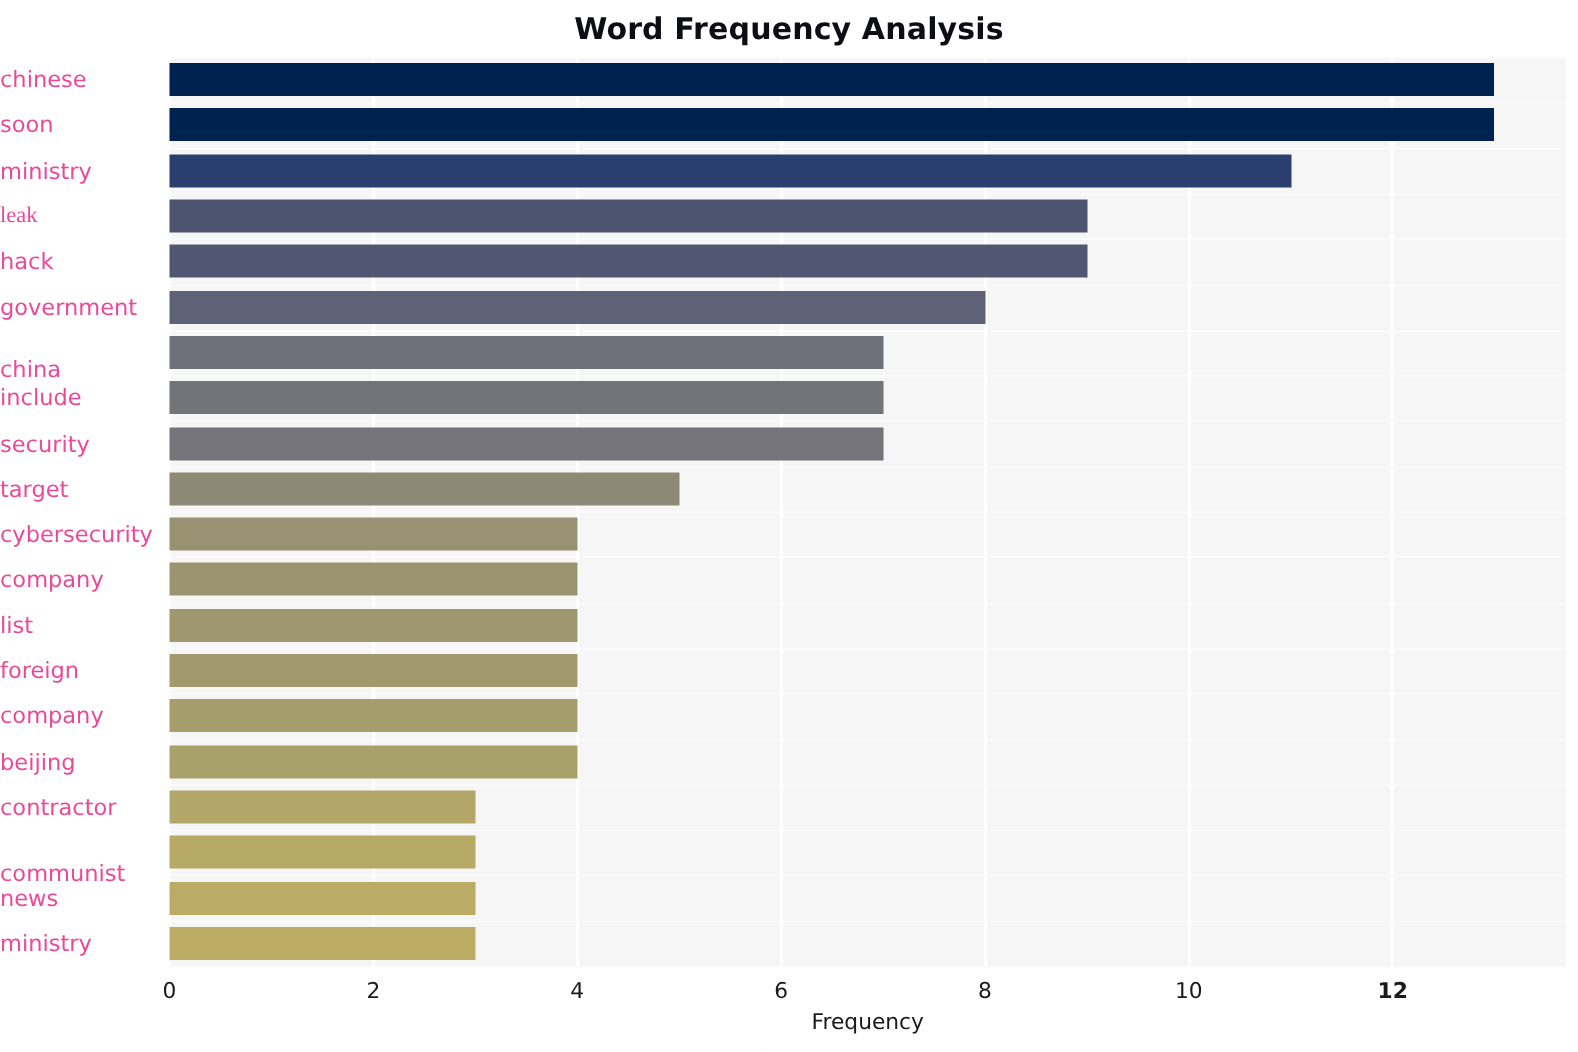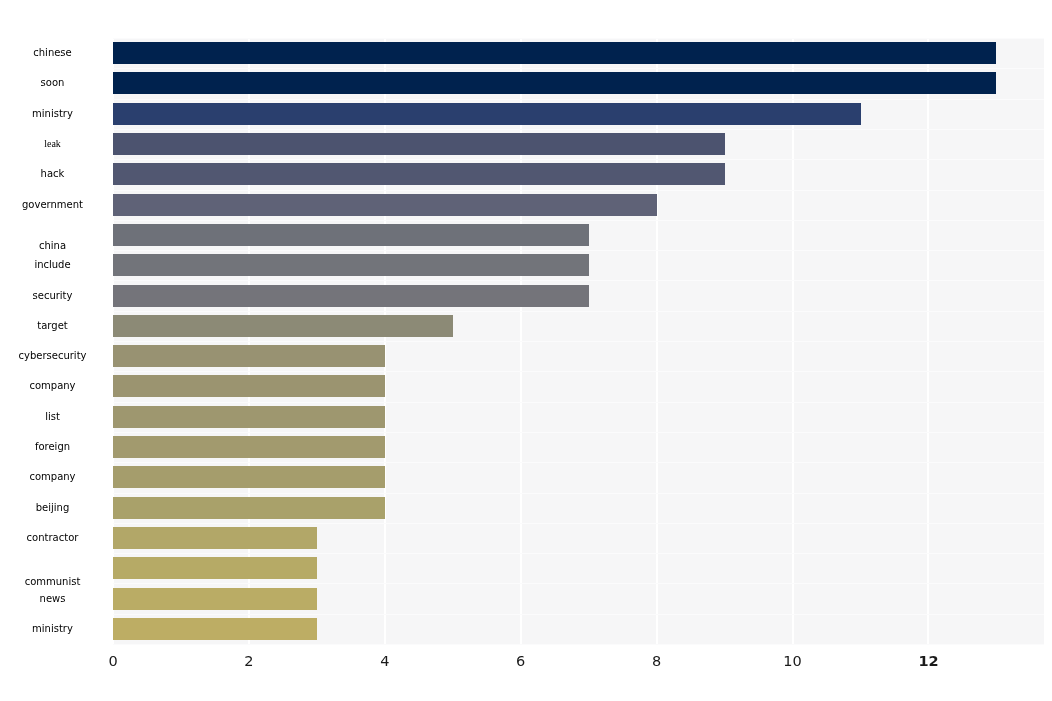--- a/index.html
+++ b/index.html
@@ -71,23 +71,23 @@
     position: absolute;
     left: 0;
     top: 38px;
     width: 105px;
     height: 606px;
   }
   .y-tick-label {
     position: absolute;
     right: 0;
     width: 105px;
-    text-align: center;
-    font-size: 10px;
-    color: #000000;
+    text-align: left;
+    font-size: 15px;
+    color: #ec4899;
     line-height: 14px;
   }
   
   #x-axis {
     position: absolute;
     left: 113px;
     top: 644px;
     width: 931px;
     height: 30px;
   }
@@ -107,20 +107,21 @@
     text-align: center;
     font-size: 14.5px;
     color: #1a1a1a;
   }
 </style>
 </head>
 <body>
 
 <div id="chart-root">
 
+  <div id="chart-title">Word Frequency Analysis</div>
 
   <div id="plot-area">
     <div id="gridlines-layer">
         <div class="gridline-v" style="left: -1px; background: rgb(255, 255, 255);"></div>
         <div class="gridline-v" style="left: 134.912px; background: rgb(255, 255, 255);"></div>
         <div class="gridline-v" style="left: 270.825px; background: rgb(255, 255, 255);"></div>
         <div class="gridline-v" style="left: 406.737px; background: rgb(255, 255, 255);"></div>
         <div class="gridline-v" style="left: 542.65px; background: rgb(255, 255, 255);"></div>
         <div class="gridline-v" style="left: 678.562px; background: rgb(255, 255, 255);"></div>
         <div class="gridline-v" style="left: 814.474px; background: rgb(255, 255, 255);"></div>
@@ -194,14 +195,15 @@
     </div>
   <div id="x-axis">
       <div class="x-tick-label" style="left: 0px;">0</div>
       <div class="x-tick-label" style="left: 135.912px;">2</div>
       <div class="x-tick-label" style="left: 271.825px;">4</div>
       <div class="x-tick-label" style="left: 407.737px;">6</div>
       <div class="x-tick-label" style="left: 543.65px;">8</div>
       <div class="x-tick-label" style="left: 679.562px;">10</div>
       <div class="x-tick-label" style="left: 815.474px; font-weight: bold;">12</div>
     </div>
+  <div id="x-axis-title">Frequency</div>
 
 </div>
 
 </body></html>

